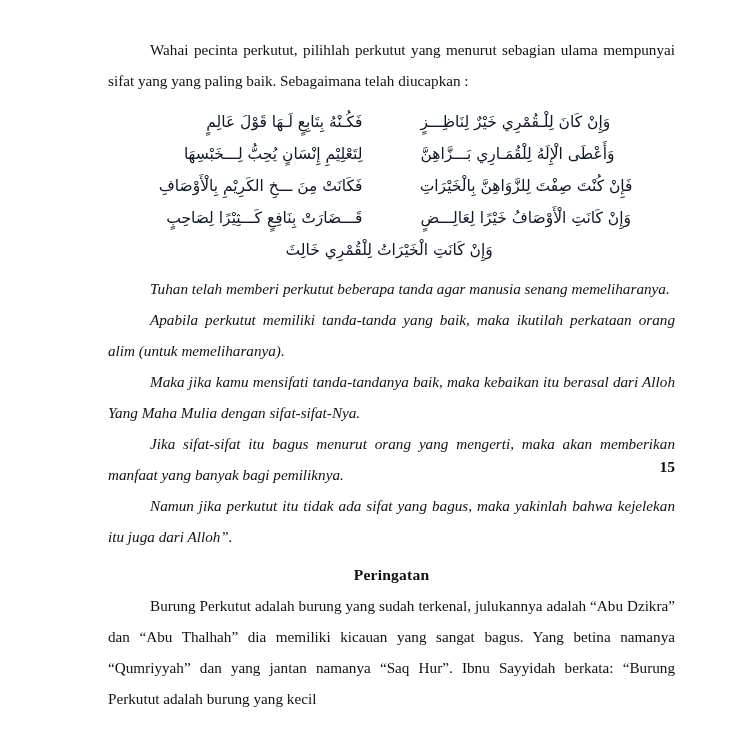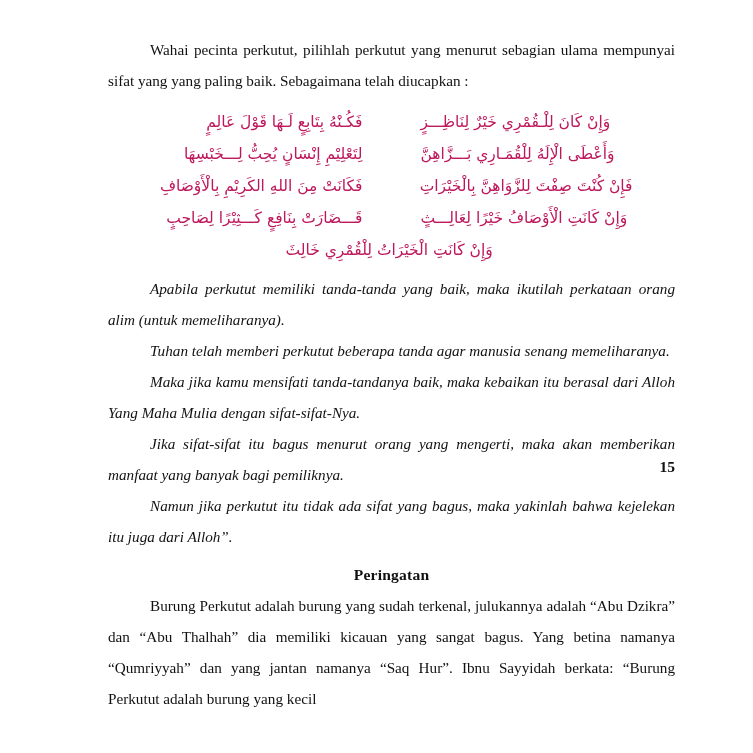--- a/index.html
+++ b/index.html
@@ -44,21 +44,21 @@
     margin: 0 0 7px 0;
     direction: rtl;
   }
   .arabic-cell {
     font-family: "DejaVu Sans", sans-serif;
     font-size: 15.5px;
     line-height: 25px;
     direction: rtl;
     text-align: center;
     white-space: nowrap;
-    color: #be185d;
+    color: #0f172a;
   }
   .arabic-cell.right { width: 212px; text-align: left; }
   .arabic-cell.left { width: 212px; text-align: right; }
 
   .heading {
     text-align: center;
     font-size: 15.6px;
     font-weight: bold;
     margin: 14px 0 6px 0;
     letter-spacing: 0.2px;
@@ -82,33 +82,33 @@
     <div class="arabic-row">
       <div class="arabic-cell right">وَإِنْ كَانَ لِلْـقُمْرِي خَيْرٌ لِنَاظِـــزٍ</div>
       <div class="arabic-cell left">فَكُـنْهُ بِتَابِعٍ لَـهَا قَوْلَ عَالِمٍ</div>
     </div>
     <div class="arabic-row">
       <div class="arabic-cell right">وَأَعْطَى الْإِلَهُ لِلْقُمَـارِي بَـــزَّاهِنَّ</div>
       <div class="arabic-cell left">لِتَعْلِيْمِ إِنْسَانٍ يُحِبُّ لِـــخَبْسِهَا</div>
     </div>
     <div class="arabic-row">
       <div class="arabic-cell right">فَإِنْ كُنْتَ صِفْتَ لِلزَّوَاهِنَّ بِالْخَيْرَاتِ</div>
-      <div class="arabic-cell left">فَكَانَتْ مِنَ اللهِ الكَرِيْمِ بِالْأَوْصَافِ</div>
+      <div class="arabic-cell left">فَكَانَتْ مِنَ ـــخِ الكَرِيْمِ بِالْأَوْصَافِ</div>
     </div>
     <div class="arabic-row">
-      <div class="arabic-cell right">وَإِنْ كَانَتِ الْأَوْصَافُ خَيْرًا لِعَالِـــثٍ</div>
+      <div class="arabic-cell right">وَإِنْ كَانَتِ الْأَوْصَافُ خَيْرًا لِعَالِـــضٍ</div>
       <div class="arabic-cell left">قَـــضَارَتْ بِنَافِعٍ كَـــثِيْرًا لِصَاحِبٍ</div>
     </div>
     <div class="arabic-row">
       <div class="arabic-cell right">وَإِنْ كَانَتِ الْخَيْرَاتُ لِلْقُمْرِي خَالِثَ</div>
     </div>
   </div>
 
+  <p class="para indent italic">Tuhan telah memberi perkutut beberapa tanda agar manusia senang memeliharanya.</p>
   <p class="para indent italic">Apabila perkutut memiliki tanda-tanda yang baik, maka ikutilah perkataan orang alim (untuk memeliharanya).</p>
-  <p class="para indent italic">Tuhan telah memberi perkutut beberapa tanda agar manusia senang memeliharanya.</p>
   <p class="para indent italic">Maka jika kamu mensifati tanda-tandanya baik, maka kebaikan itu berasal dari Alloh Yang Maha Mulia dengan sifat-sifat-Nya.</p>
   <p class="para indent italic">Jika sifat-sifat itu bagus menurut orang yang mengerti, maka akan memberikan manfaat yang banyak bagi pemiliknya.</p>
   <p class="para indent italic">Namun jika perkutut itu tidak ada sifat yang bagus, maka yakinlah bahwa kejelekan itu juga dari Alloh”.</p>
 
   <div class="heading">Peringatan</div>
 
   <p class="para indent">Burung Perkutut adalah burung yang sudah terkenal, julukannya adalah “Abu Dzikra” dan “Abu Thalhah” dia memiliki kicauan yang sangat bagus. Yang betina namanya “Qumriyyah” dan yang jantan namanya “Saq Hur”. Ibnu Sayyidah berkata: “Burung Perkutut adalah burung yang kecil</p>
 
   <div class="page-number">15</div>
 </div>

